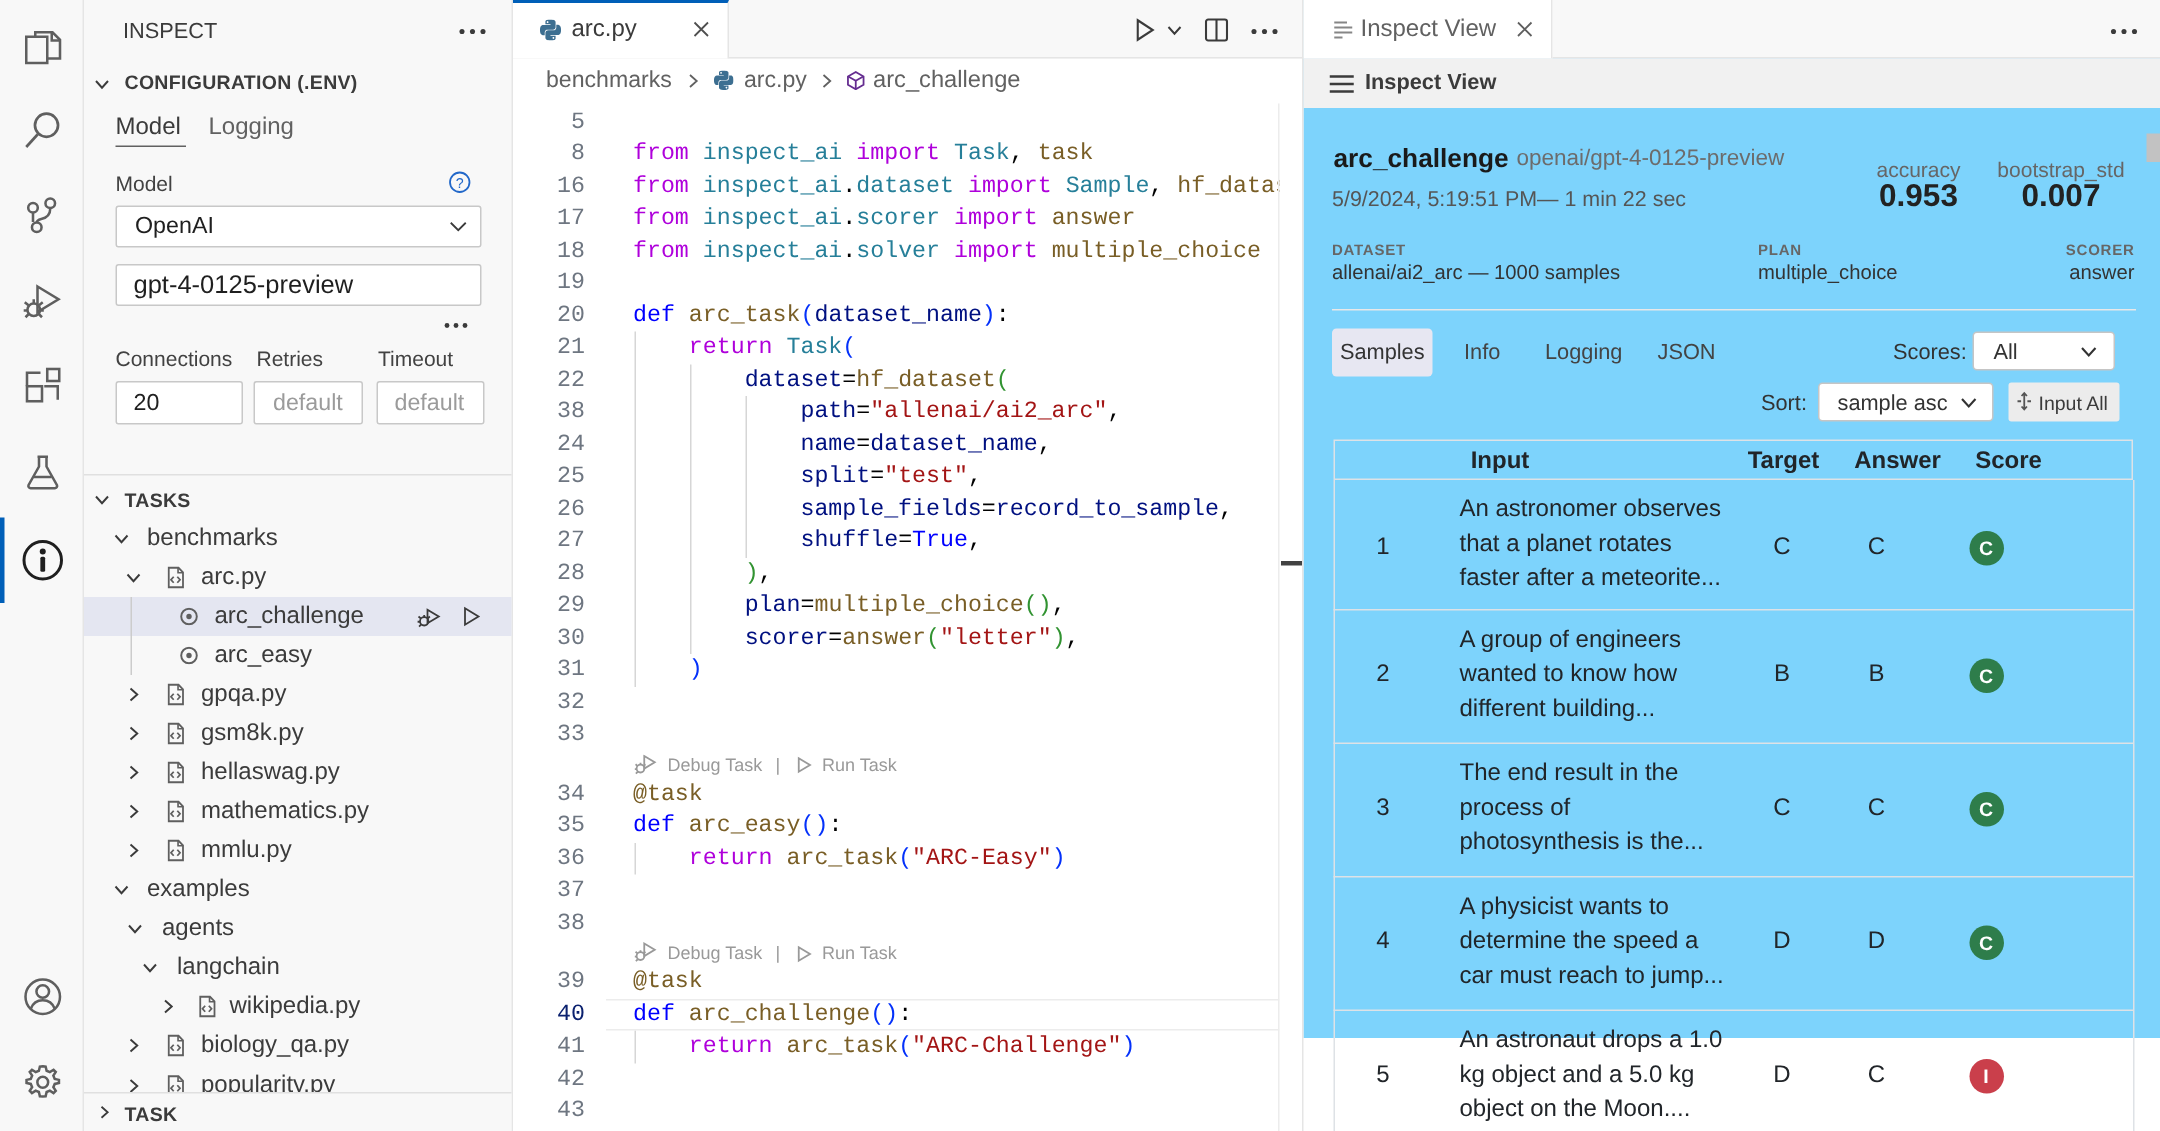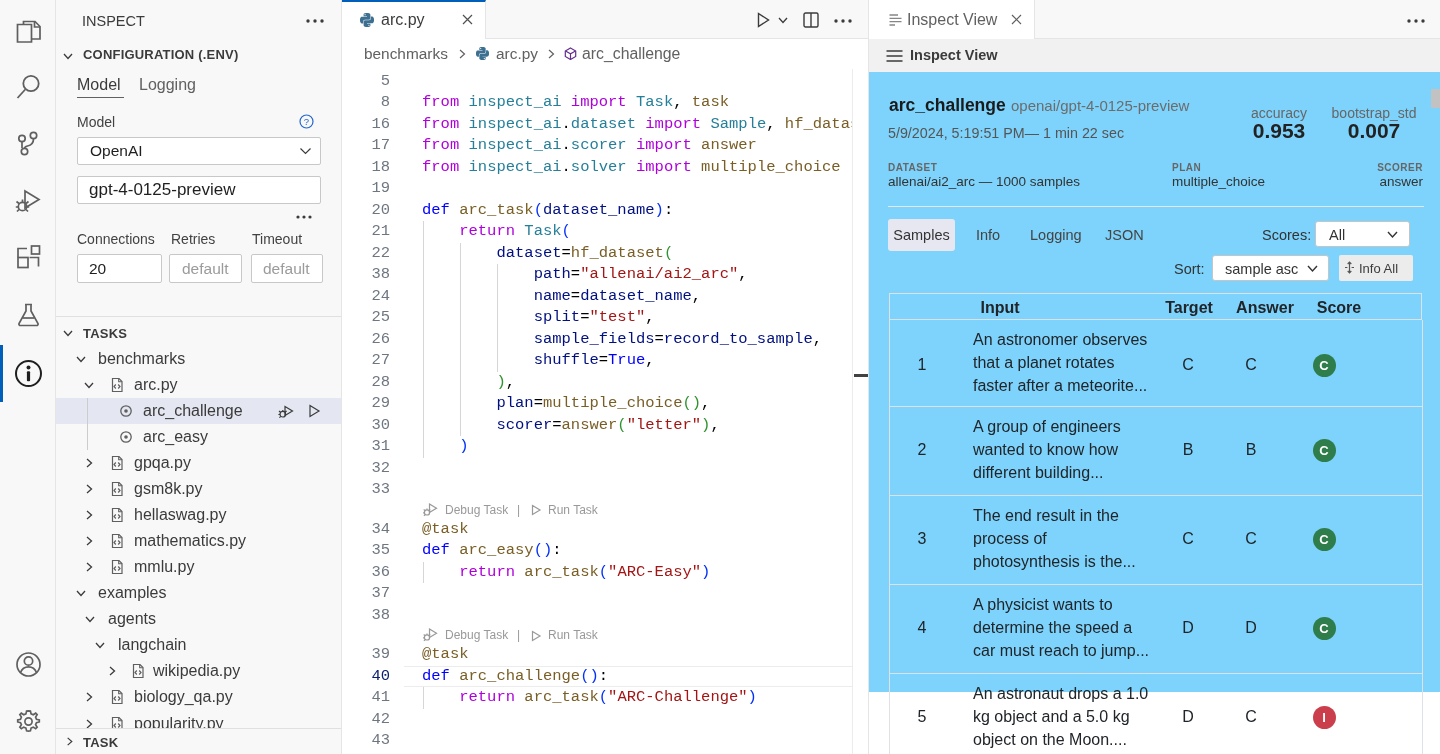--- a/index.html
+++ b/index.html
@@ -487,21 +487,21 @@
   <div class="abs" style="left:305px;top:261px;font-size:14.5px;color:#333;">Sort:</div>
   <div class="abs" style="left:343px;top:255px;width:117px;height:26px;background:#fff;border:1px solid #c5c5c5;border-radius:3px;"></div>
   <div class="abs" style="left:356px;top:261px;font-size:14.5px;color:#333;">sample asc</div>
   <svg class="abs" style="left:438px;top:265px" width="11" height="8" viewBox="0 0 11 8" fill="none" stroke="#333" stroke-width="1.4">
       <path d="M1 1 L5.5 6 L10 1"></path>
     </svg>
   <div class="abs" style="left:470px;top:255px;width:74px;height:26px;background:#ececec;border-radius:2px;"></div>
   <svg class="abs" style="left:474px;top:261px" width="13" height="13" viewBox="0 0 13 13" fill="none" stroke="#555" stroke-width="1.2">
       <path d="M6.5 1.2 V11.8 M4.7 3 L6.5 1.1 L8.3 3 M4.7 10 L6.5 11.9 L8.3 10 M2 6.5 H4.4 M8.6 6.5 H11"></path>
     </svg>
-  <div class="abs" style="left:490px;top:261px;font-size:13px;color:#3b3b3b;">Info All</div>
+  <div class="abs" style="left:490px;top:261px;font-size:13px;color:#3b3b3b;">Input All</div>
   <div id="table">
 <div class="abs" style="left:19.5px;top:293px;width:533px;height:27px;border-top:1px solid #dee2e6;border-bottom:1px solid #dee2e6;border-left:1px solid #dee2e6;border-right:1px solid #dee2e6;"></div>
 <div class="abs" style="left:81px;top:299px;width:100px;text-align:center;font-size:16px;font-weight:bold;color:#212529;">Input</div>
 <div class="abs" style="left:270px;top:299px;width:100px;text-align:center;font-size:16px;font-weight:bold;color:#212529;">Target</div>
 <div class="abs" style="left:346px;top:299px;width:100px;text-align:center;font-size:16px;font-weight:bold;color:#212529;">Answer</div>
 <div class="abs" style="left:420px;top:299px;width:100px;text-align:center;font-size:16px;font-weight:bold;color:#212529;">Score</div>
 <div class="abs" style="left:19.5px;top:320px;width:1px;height:434px;background:#dee2e6;"></div>
 <div class="abs" style="left:552.5px;top:320px;width:1px;height:434px;background:#dee2e6;"></div>
 <div class="abs" style="left:19.5px;top:405.5px;width:533px;height:1px;background:#dee2e6;"></div>
 <div class="abs" style="left:23px;top:355.5px;width:60px;text-align:center;font-size:16px;color:#212529;">1</div>

